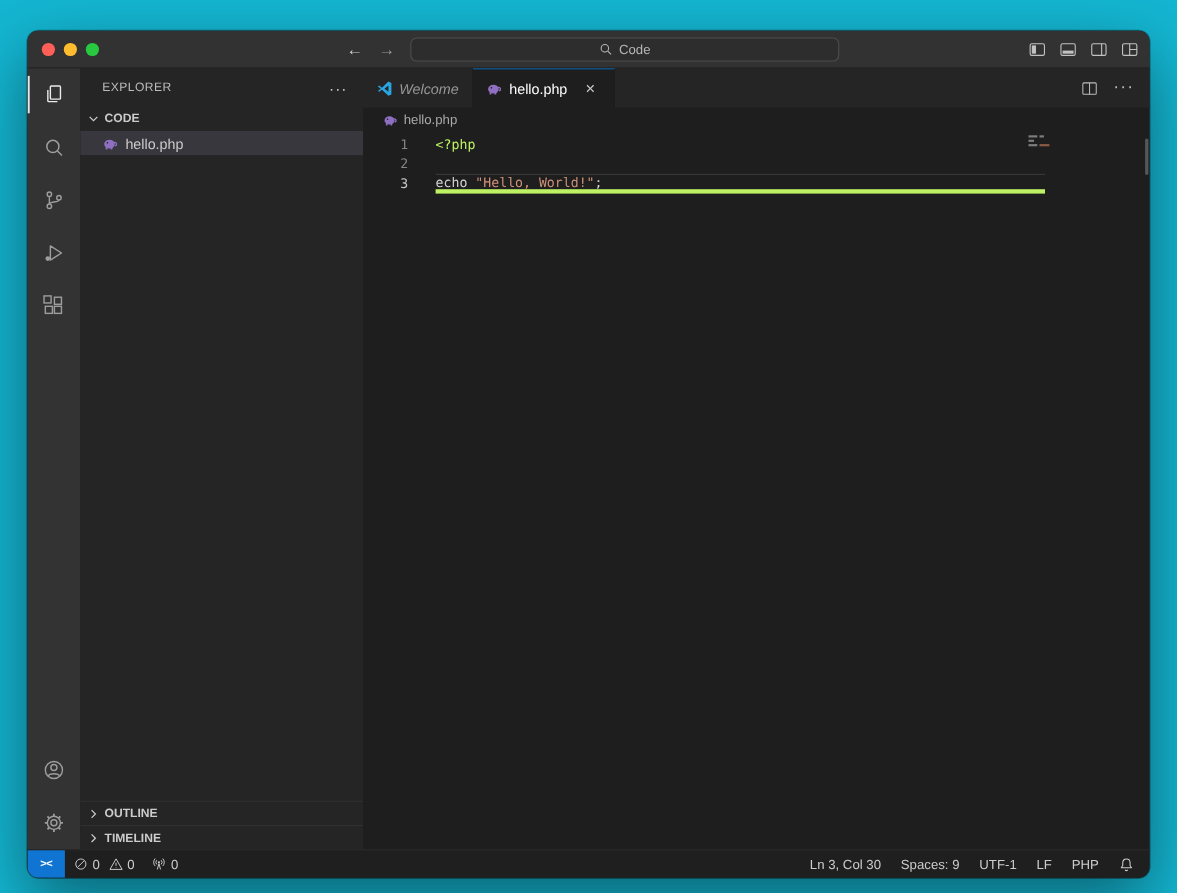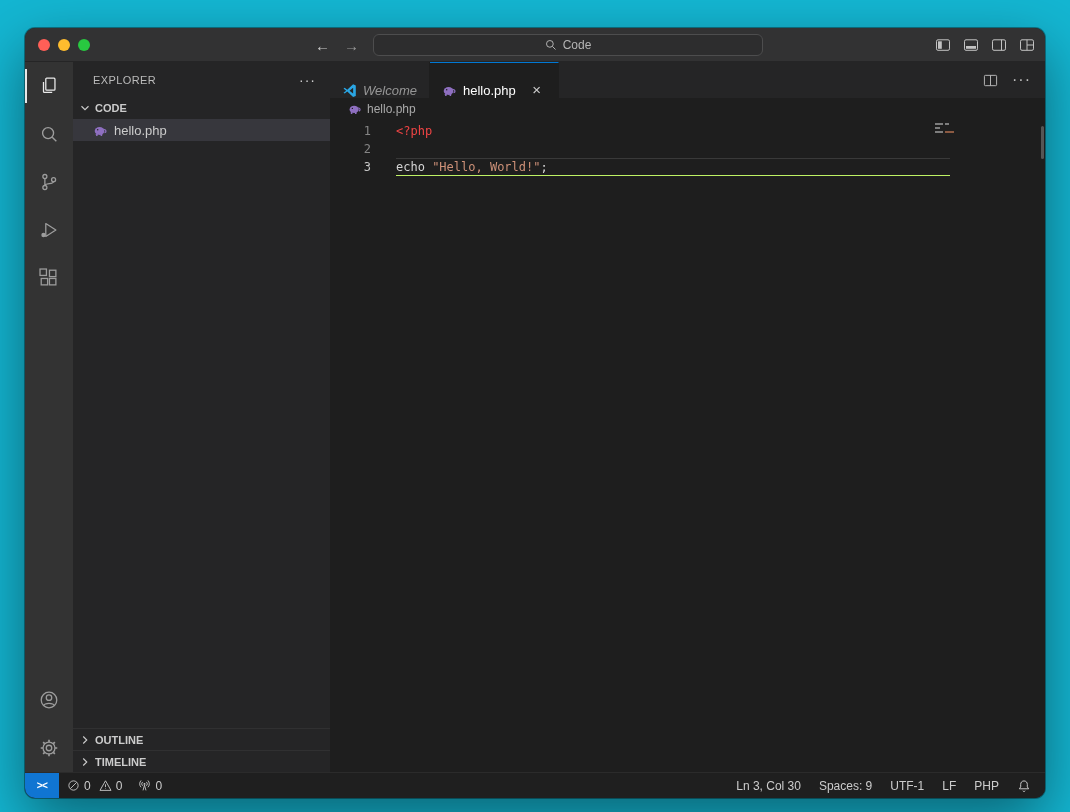--- a/index.html
+++ b/index.html
@@ -45,39 +45,39 @@
   .file-row{flex:0 0 22px;display:flex;align-items:center;gap:6px;padding-left:20px;font-size:13px;
     background:#37373d;cursor:pointer}
   .sb-fill{flex:1}
   .sb-panel{flex:0 0 22px;display:flex;align-items:center;gap:2px;padding-left:4px;font-size:11px;
     font-weight:bold;border-top:1px solid #303031;cursor:pointer}
   .chev{display:flex;align-items:center;justify-content:center;width:16px;color:#cccccc}
 
   
   .editor{flex:1;display:flex;flex-direction:column;background:#1e1e1e;min-width:0}
   .tabbar{flex:0 0 36px;background:#252526;display:flex;align-items:stretch}
-  .tab{display:flex;align-items:flex-end;gap:6px;padding:0 12px;font-size:13px;cursor:pointer}
+  .tab{display:flex;align-items:center;gap:6px;padding:0 12px;font-size:13px;cursor:pointer}
   .tab.welcome{color:#969696;border-right:1px solid #1e1e1e}
   .tab.welcome .tab-label{font-style:italic}
   .tab.active{background:#1e1e1e;color:#ffffff;border-right:1px solid #1e1e1e;border-top:1px solid #0078d4}
   .tab .close{margin-left:6px;width:18px;text-align:center;font-size:15px;color:#cccccc;border-radius:3px;cursor:pointer}
   .tab-actions{margin-left:auto;display:flex;align-items:center;gap:14px;padding-right:14px;color:#bdbdbd}
   .tab-actions .more{cursor:pointer;letter-spacing:1px}
   .tab-actions svg{cursor:pointer;display:block}
 
   .breadcrumb{flex:0 0 22px;display:flex;align-items:center;gap:5px;padding-left:18px;font-size:12px;color:#a9a9a9}
   .breadcrumb span{cursor:pointer}
 
   .code-area{position:relative;flex:1;font-family:"DejaVu Sans Mono",monospace;font-size:12px;padding-top:2px}
   .code-line{height:18px;display:flex;align-items:center}
   .ln{flex:0 0 41px;text-align:right;color:#858585}
   .code-line.active .ln{color:#c6c6c6}
   .lc{margin-left:25px;white-space:pre;color:#d4d4d4;height:18px;display:flex;align-items:center}
-  .lc.current{flex:0 0 554px;border-top:1px solid #393939;border-bottom:1px solid #bef264}
-  .tok-kw{color:#ef4444}
+  .lc.current{flex:0 0 554px;border-top:1px solid #393939;border-bottom:4px solid #bef264}
+  .tok-kw{color:#bef264}
   .tok-str{color:#ce9178}
 
   .minimap{position:absolute;top:3px;right:66px;width:44px}
   .mm-row{display:flex;gap:2px;margin-bottom:2px}
   .mm-seg{height:2px;background:#7d7d7d}
   .mm-seg.warm{background:#8c5a42}
   .scroll-slider{position:absolute;top:6px;right:1px;width:3px;height:33px;background:#565656;border-radius:2px;cursor:pointer}
 
   
   .statusbar{flex:0 0 26px;background:#1f1f1f;border-top:1px solid #2b2b2b;display:flex;

